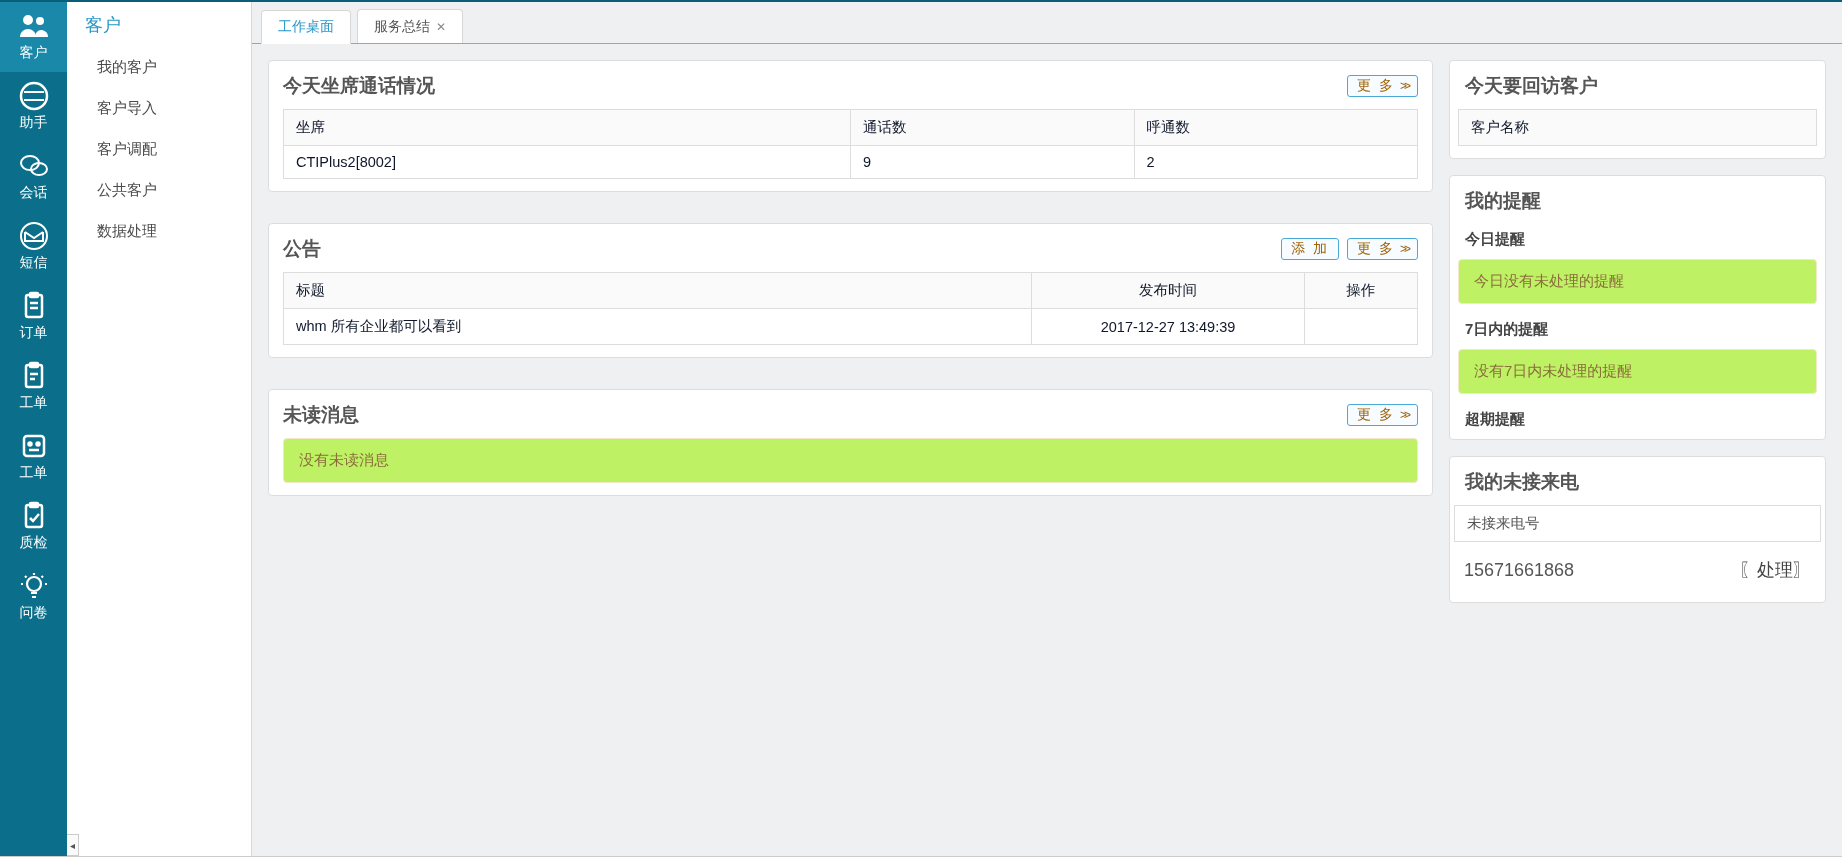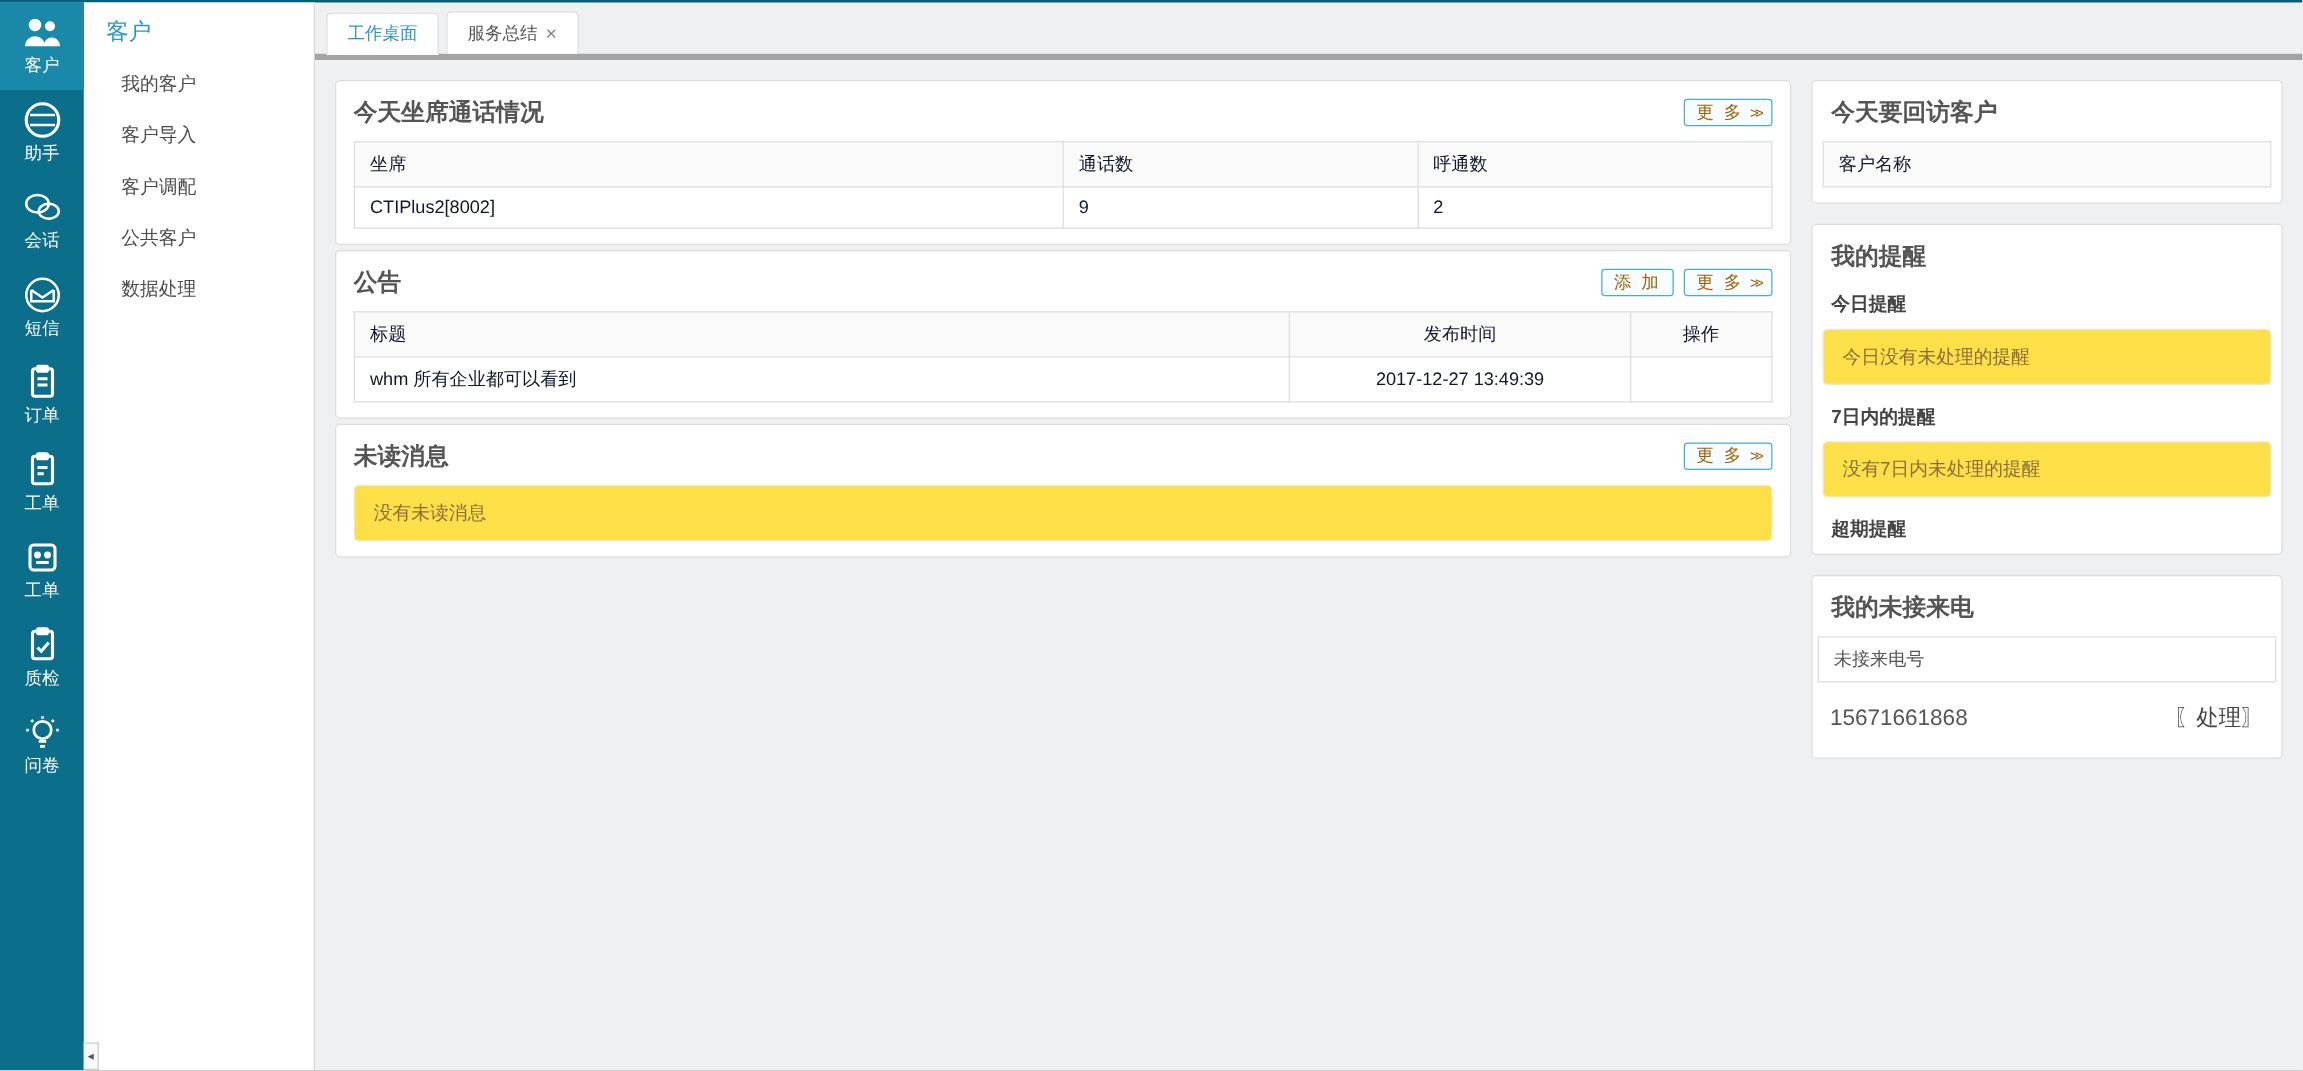--- a/index.html
+++ b/index.html
@@ -77,21 +77,21 @@
     display: flex;
     flex-direction: column;
     min-width: 0;
   }
 
   
   .tabs-bar {
     padding: 7px 9px 0;
     display: flex;
     gap: 6px;
-    border-bottom: 5px solid #a3a3a3;
+    border-bottom: 1px solid #a3a3a3;
   }
   .tab {
     background: #fff;
     border: 1px solid #d7d7d7;
     border-bottom: none;
     border-radius: 4px 4px 0 0;
     padding: 7px 16px;
     font-size: 14px;
     color: #555;
     display:flex; align-items:center; gap:6px;
@@ -101,21 +101,21 @@
   .tab .close { font-size: 12px; color: #888; }
 
   .content-row {
     flex: 1;
     display: flex;
     gap: 16px;
     padding: 16px;
     overflow: hidden;
     min-height: 0;
   }
-  .main-col { flex: 1; min-width: 0; display:flex; flex-direction:column; gap:4px; }
+  .main-col { flex: 1; min-width: 0; display:flex; flex-direction:column; gap:31px; }
   .side-col { width: 377px; flex-shrink:0; display:flex; flex-direction:column; gap:16px; }
 
   .panel {
     background:#fff;
     border:1px solid #ddd;
     border-radius:4px;
     padding: 12px 14px;
   }
   .panel-head {
     display:flex; align-items:center; justify-content:space-between;
@@ -142,21 +142,21 @@
   }
   table.grid th, table.grid td {
     border:1px solid #ddd; padding:8px 12px; text-align:left;
     font-weight:normal; background:#fff; color:#0f172a;
   }
   table.grid th { background:#fafafa; }
   table.announce th.col-time, table.announce td.col-time { text-align:center; width:24%; }
   table.announce th.col-op,   table.announce td.col-op   { text-align:center; width:10%; }
 
   .alert-box {
-    border:1px solid #f1e8c7; background:#fde047; color:#8a6d3b;
+    border:1px solid #f1e8c7; background:#bef264; color:#8a6d3b;
     padding:12px 15px; border-radius:4px; font-size:15px;
   }
 
   
   .side-panel { padding: 0 0 4px 0; }
   .side-panel .panel-title { padding:12px 15px 10px; margin:0; }
   .side-panel table.grid { width: calc(100% - 16px); margin:0 8px 8px; }
   .side-panel .section-hdr {
     font-weight:700; padding:6px 15px; font-size:15px; color:#444;
   }

